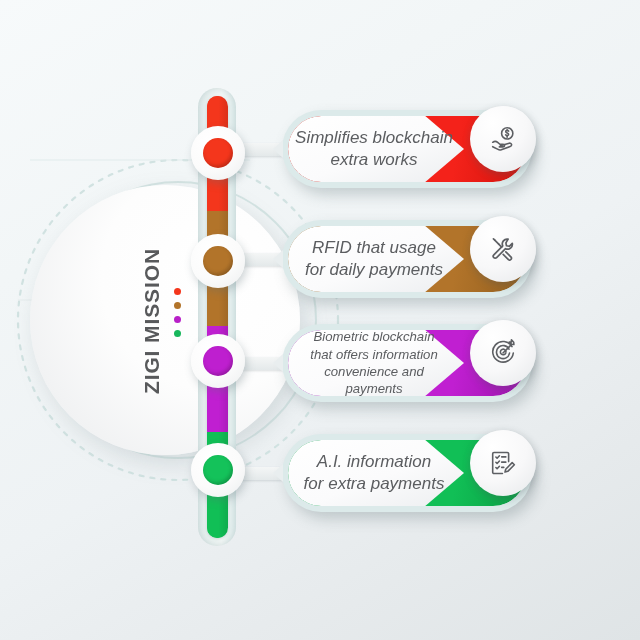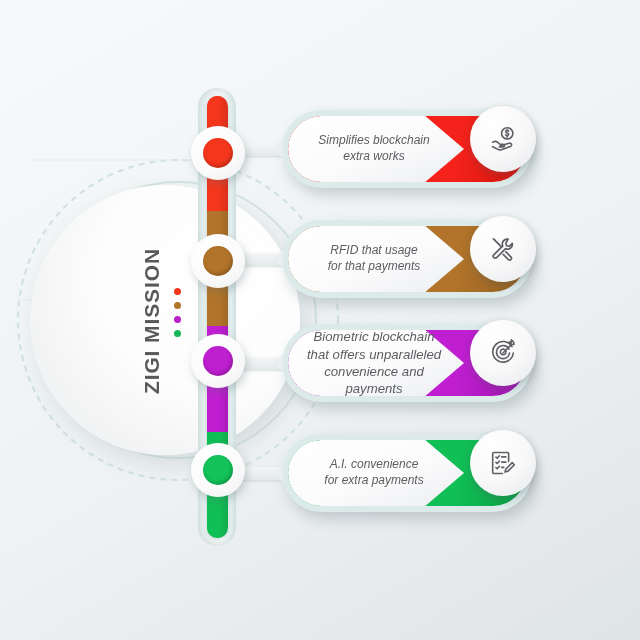--- a/index.html
+++ b/index.html
@@ -174,21 +174,21 @@
     left: 6px;
     top: 0;
     width: 160px;
     height: 100%;
     display: flex;
     align-items: center;
     justify-content: center;
     text-align: center;
     font-family: "Liberation Sans", sans-serif;
     font-style: italic;
-    font-size: 12px;
+    font-size: 17px;
     line-height: 1.32;
     color: #5b5d60;
     z-index: 2;
   }
   .card-text.small { font-size: 13.2px; }
 
   .icon-circle {
     position: absolute;
     right: -4px;
     top: -4px;
@@ -277,21 +277,21 @@
       </div>
       <div class="stub" style="left: 237.5px; width: 52.5px; top: 252.5px;"></div>
       <div class="card" style="left: 282px; top: 220px; width: 250px;">
         <div class="notch"></div>
         <div class="card-inner">
           <div class="card-color" style="background: linear-gradient(100deg, rgb(148, 96, 31) 0%, rgb(178, 116, 42) 38%, rgb(178, 116, 42) 70%, rgb(148, 96, 31) 100%);"></div>
           <div class="card-white"></div>
           <div class="card-text">
             <div>
               <div>RFID that usage</div>
-              <div>for that payments</div>
+              <div>for daily payments</div>
             </div>
           </div>
         </div>
         <div class="icon-circle" title="wrench and screwdriver">
           <svg width="30" height="30" viewBox="0 0 32 32" fill="none" stroke="#5d5f63" stroke-width="1.8" stroke-linecap="round" stroke-linejoin="round">
             <path d="M21.5 5.5a5.2 5.2 0 0 0-5.8 7.2L6.2 22.2a2.1 2.1 0 0 0 3 3l9.5-9.5a5.2 5.2 0 0 0 7.2-5.8l-3.2 3.2-3-.6-.6-3z"></path>
             <path d="M7.2 6.6l4.2 4.2"></path>
             <path d="M5.8 5.2l1.4 1.4"></path>
             <path d="M11.4 10.8l3.2 3.2"></path>
             <path d="M19 19l5.6 5.6a2 2 0 0 1-2.8 2.8L16.2 21.8"></path>
@@ -303,21 +303,21 @@
       </div>
       <div class="stub" style="left: 237.5px; width: 52.5px; top: 356.5px;"></div>
       <div class="card" style="left: 282px; top: 324px; width: 250px;">
         <div class="notch"></div>
         <div class="card-inner">
           <div class="card-color" style="background: linear-gradient(100deg, rgb(156, 20, 173) 0%, rgb(192, 31, 209) 38%, rgb(192, 31, 209) 70%, rgb(156, 20, 173) 100%);"></div>
           <div class="card-white"></div>
           <div class="card-text small">
             <div>
               <div>Biometric blockchain</div>
-              <div>that offers unparalleled</div>
+              <div>that offers information</div>
               <div>convenience and payments</div>
             </div>
           </div>
         </div>
         <div class="icon-circle" title="target with arrow">
           <svg width="30" height="30" viewBox="0 0 32 32" fill="none" stroke="#5d5f63" stroke-width="1.7" stroke-linecap="round" stroke-linejoin="round">
             <path d="M25.6 9.2A11 11 0 1 0 27 16"></path>
             <path d="M22.4 12A7 7 0 1 0 23 16"></path>
             <path d="M19.2 14.8A3 3 0 1 0 19 16"></path>
             <path d="M16 16l9.2-9.2"></path>
@@ -329,21 +329,21 @@
         <i style="background: radial-gradient(circle at 34% 30%, rgb(190, 31, 207) 0%, rgb(190, 31, 207) 58%, rgba(0, 0, 0, 0.18) 100%), rgb(190, 31, 207);"></i>
       </div>
       <div class="stub" style="left: 237.5px; width: 52.5px; top: 466.5px;"></div>
       <div class="card" style="left: 282px; top: 434px; width: 250px;">
         <div class="notch"></div>
         <div class="card-inner">
           <div class="card-color" style="background: linear-gradient(100deg, rgb(10, 158, 67) 0%, rgb(17, 191, 86) 38%, rgb(17, 191, 86) 70%, rgb(10, 158, 67) 100%);"></div>
           <div class="card-white"></div>
           <div class="card-text">
             <div>
-              <div>A.I. convenience</div>
+              <div>A.I. information</div>
               <div>for extra payments</div>
             </div>
           </div>
         </div>
         <div class="icon-circle" title="checklist with pencil">
           <svg width="30" height="30" viewBox="0 0 32 32" fill="none" stroke="#5d5f63" stroke-width="1.7" stroke-linecap="round" stroke-linejoin="round">
             <path d="M22 14.5V6.2a1.4 1.4 0 0 0-1.4-1.4H6.4A1.4 1.4 0 0 0 5 6.2v19.6a1.4 1.4 0 0 0 1.4 1.4h9"></path>
             <path d="M8.4 9.6l1.3 1.3 2.5-2.6"></path>
             <path d="M8.4 15.2l1.3 1.3 2.5-2.6"></path>
             <path d="M8.4 20.8l1.3 1.3 2.5-2.6"></path>

